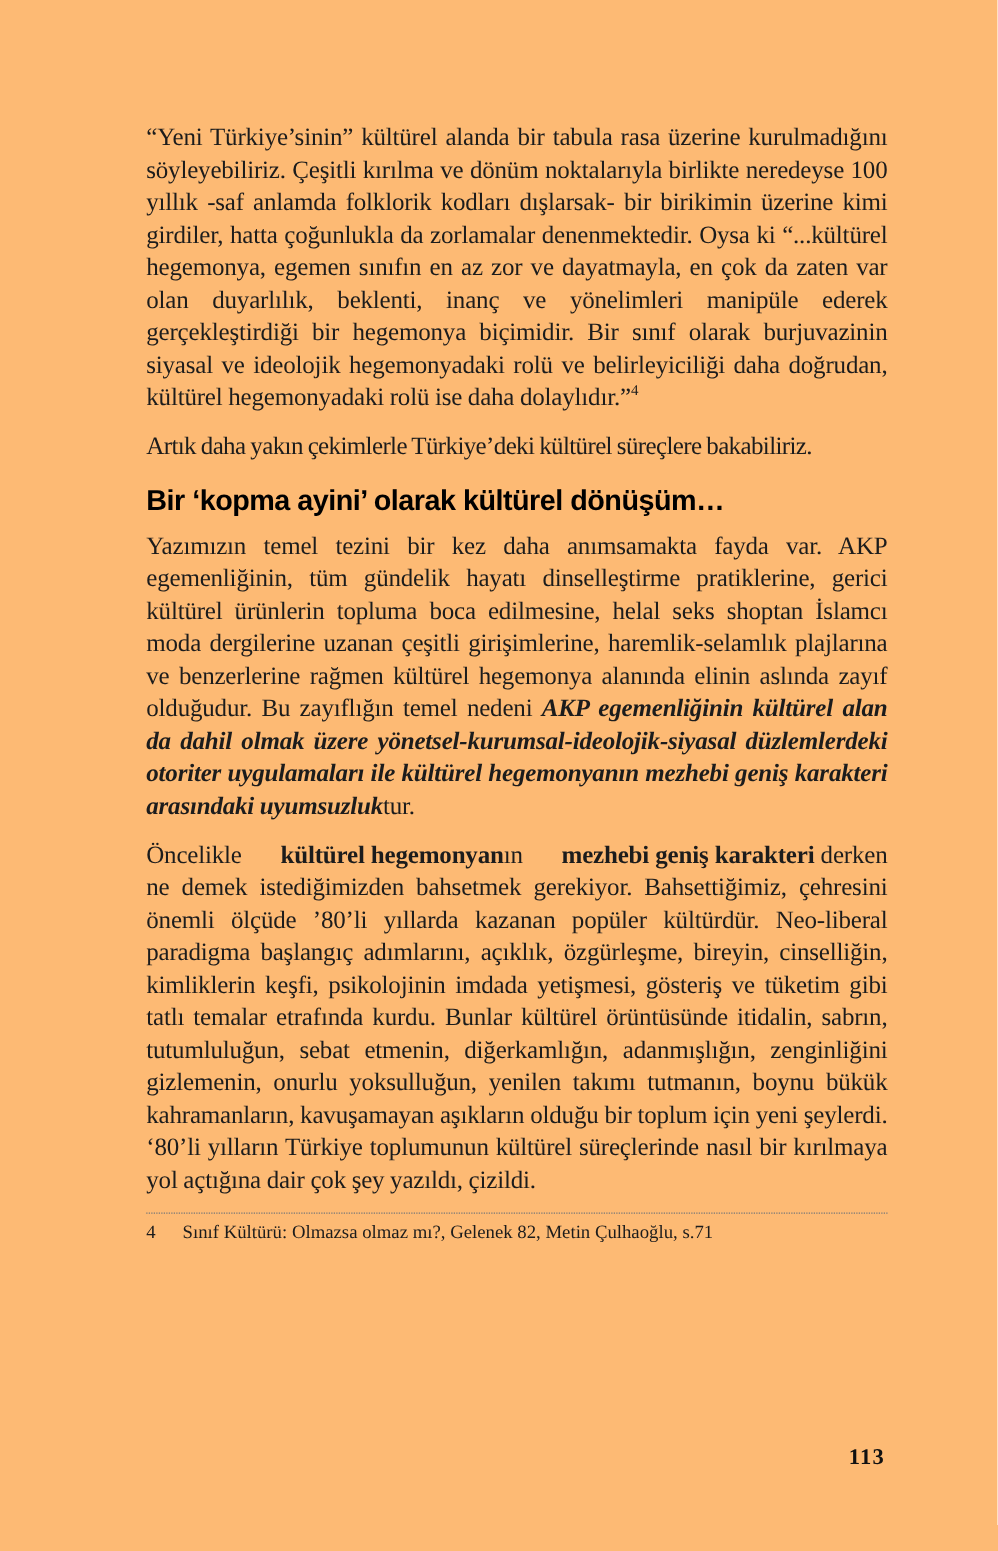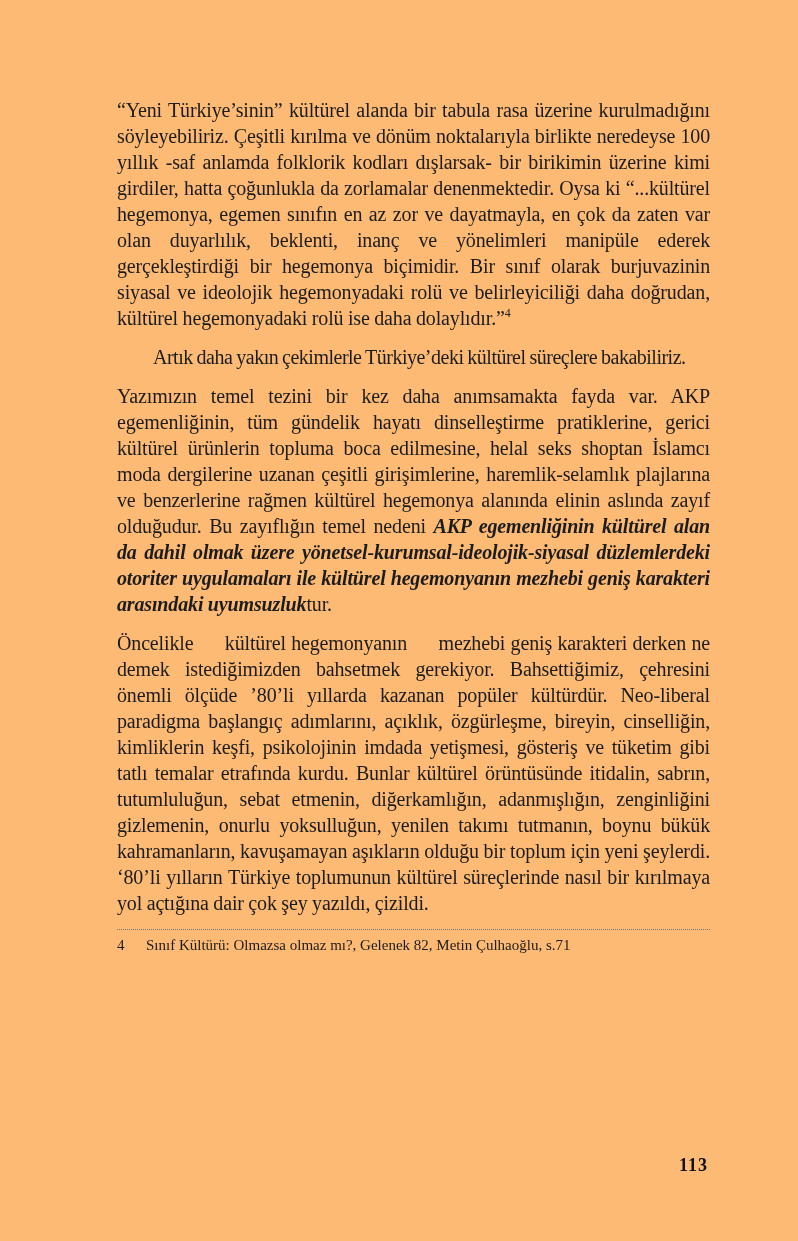--- a/index.html
+++ b/index.html
@@ -27,30 +27,29 @@
   }
   p.body-para {
     margin: 0 0 13px 0;
     font-size: 20px;
     line-height: 26px;
     text-align: justify;
     letter-spacing: -0.15px;
     word-spacing: -0.3px;
   }
   p.body-para i { font-style: italic; font-weight: bold; }
-  p.body-para b { font-weight: normal; margin-left: 26px; }
+  p.body-para b { font-weight: bold; margin-left: 26px; }
   p.body-para sup {
     font-size: 12px;
     line-height: 0;
     vertical-align: super;
   }
   p.tight {
     letter-spacing: -0.5px;
     word-spacing: -0.6px;
-    margin-left: 36px;
   }
   h2.section-heading {
     margin: 16px 0 10px 0;
     font-family: "Liberation Sans", sans-serif;
     font-weight: bold;
     font-size: 23px;
     line-height: 28px;
     letter-spacing: -0.4px;
     color: #000000;
   }
@@ -85,20 +84,21 @@
 <body>
 
 <div class="page">
   <div class="text-block">
 
     <p class="body-para"><span>“Yeni Türkiye’sinin” kültürel alanda bir tabula rasa üzerine kurulmadığını söyleyebiliriz. Çeşitli kırılma ve dönüm noktalarıyla birlikte neredeyse 100 yıllık -saf anlamda folklorik kodları dışlarsak- bir birikimin üzerine kimi girdiler, hatta çoğunlukla da zorlamalar denenmektedir. Oysa ki “...kültürel hegemonya, egemen sınıfın en az zor ve dayatmayla, en çok da zaten var olan duyarlılık, beklenti, inanç ve yönelimleri manipüle ederek gerçekleştirdiği bir hegemonya biçimidir. Bir sınıf olarak burjuvazinin siyasal ve ideolojik hegemonyadaki rolü ve belirleyiciliği daha doğrudan, kültürel hegemonyadaki rolü ise daha dolaylıdır.”</span><sup>4</sup></p>
 
 
     <p class="body-para tight"><span>Artık daha yakın çekimlerle Türkiye’deki kültürel süreçlere bakabiliriz.</span></p>
 
+    <h2 class="section-heading">Bir ‘kopma ayini’ olarak kültürel dönüşüm…</h2>
 
     <p class="body-para"><span>Yazımızın temel tezini bir kez daha anımsamakta fayda var. AKP egemenliğinin, tüm gündelik hayatı dinselleştirme pratiklerine, gerici kültürel ürünlerin topluma boca edilmesine, helal seks shoptan İslamcı moda dergilerine uzanan çeşitli girişimlerine, haremlik-selamlık plajlarına ve benzerlerine rağmen kültürel hegemonya alanında elinin aslında zayıf olduğudur. Bu zayıflığın temel nedeni </span><i>AKP egemenliğinin kültürel alan da dahil olmak üzere yönetsel-kurumsal-ideolojik-siyasal düzlemlerdeki otoriter uygulamaları ile kültürel hegemonyanın mezhebi geniş karakteri arasındaki uyumsuzluk</i><span>tur.</span></p>
 
     <p class="body-para"><span>Öncelikle </span><b>kültürel hegemonyan</b><span>ın </span><b>mezhebi geniş karakteri</b><span> derken ne demek istediğimizden bahsetmek gerekiyor. Bahsettiğimiz, çehresini önemli ölçüde ’80’li yıllarda kazanan popüler kültürdür. Neo-liberal paradigma başlangıç adımlarını, açıklık, özgürleşme, bireyin, cinselliğin, kimliklerin keşfi, psikolojinin imdada yetişmesi, gösteriş ve tüketim gibi tatlı temalar etrafında kurdu. Bunlar kültürel örüntüsünde itidalin, sabrın, tutumluluğun, sebat etmenin, diğerkamlığın, adanmışlığın, zenginliğini gizlemenin, onurlu yoksulluğun, yenilen takımı tutmanın, boynu bükük kahramanların, kavuşamayan aşıkların olduğu bir toplum için yeni şeylerdi. ‘80’li yılların Türkiye toplumunun kültürel süreçlerinde nasıl bir kırılmaya yol açtığına dair çok şey yazıldı, çizildi.</span></p>
 
     <div class="footnote-block">
       <div class="footnote-line">
         <span class="footnote-marker">4</span>
         <span class="footnote-text">Sınıf Kültürü: Olmazsa olmaz mı?, Gelenek 82, Metin Çulhaoğlu, s.71</span>
       </div>

